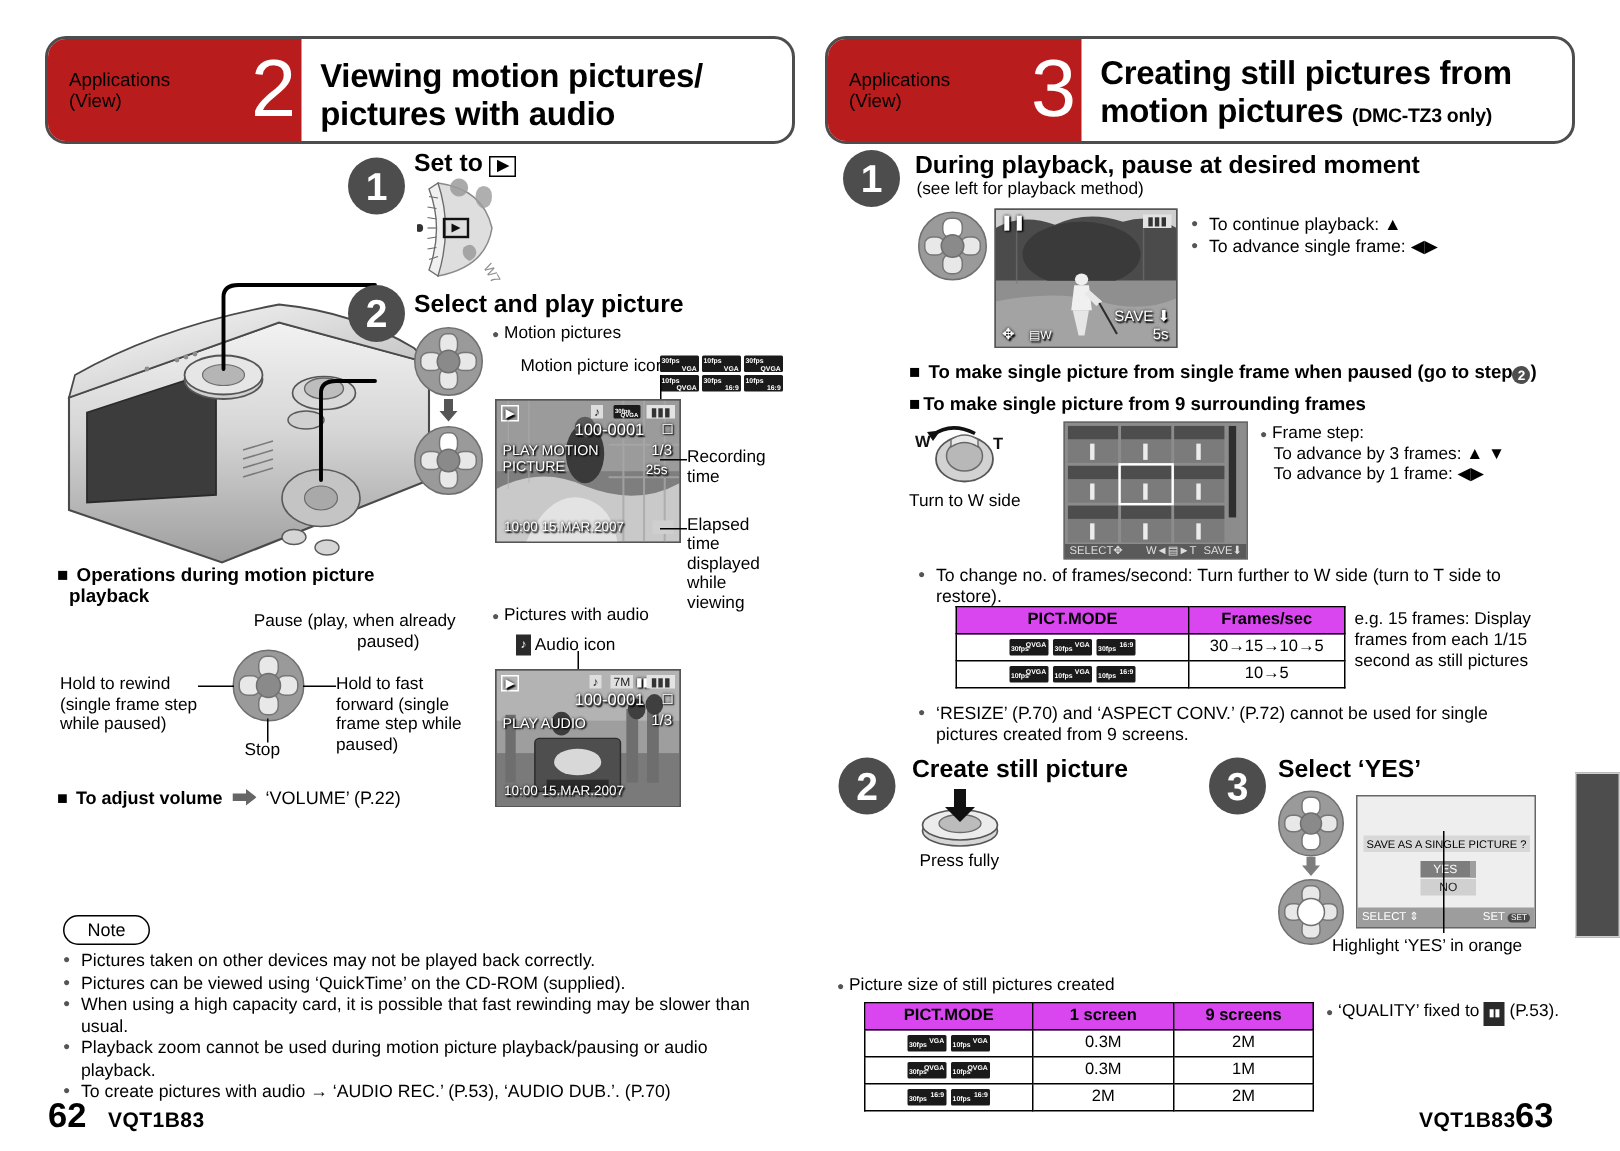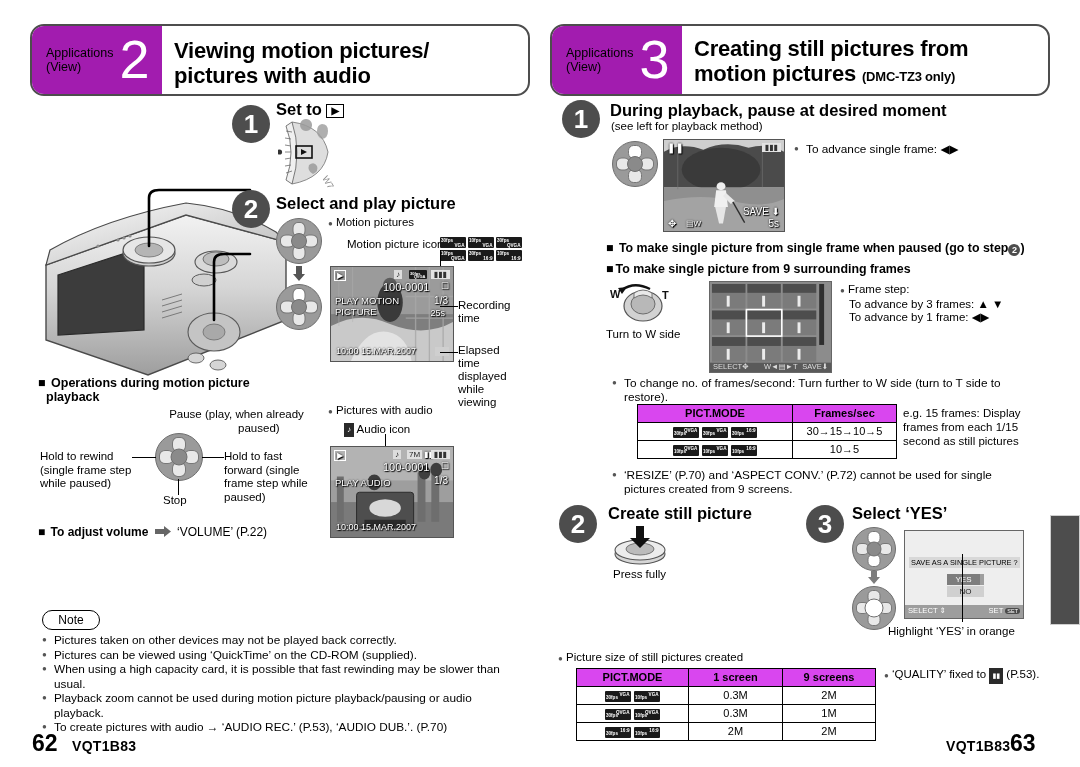--- a/index.html
+++ b/index.html
@@ -21,26 +21,27 @@
     position: absolute;
     border: 2px solid #4d4d4d;
     border-radius: 14px;
     background: #fff;
     display: flex;
     align-items: stretch;
     overflow: hidden;
     height: 72px;
   }
   .banner .lhs {
-    background: #a21caf;
+    background: #b91c1c;
     display: flex;
     align-items: center;
     padding: 0 4px 0 14px;
     position: relative;
     min-width: 130px;
+    gap: 48px;
   }
   .banner .app-lines {
     font-size: 12.5px;
     line-height: 14px;
     color: #000;
     white-space: nowrap;
   }
   .banner .bignum {
     font-size: 54px;
     line-height: 54px;
@@ -525,20 +526,21 @@
     <span class="osd" style="right:3px; top:3px; background:#e3e3e3; color:#333; padding:0 3px; text-shadow:none;">▮▮▮</span>
     <span class="osd" style="right:4px; bottom:14px; font-size:10px;">
       <span>SAVE</span> <span>⬇</span>
     </span>
     <span class="osd" style="right:5px; bottom:2px; font-size:10px;">5s</span>
     <span class="osd" style="left:4px; bottom:2px; font-size:10px;">✥</span>
     <span class="osd" style="left:22px; bottom:3px; font-size:8px;">▤<span>W</span></span>
   </div>
 
   <ul class="bl" style="position:absolute; left:794px; top:142px; width:240px;">
+    <li>To continue playback: ▲</li>
     <li>To advance single frame: ◀▶</li>
   </ul>
 
   <div class="sqbullet" style="left:606px; top:241px; font-size:12.4px;">
     <span>To make single picture from single frame when paused (go to step</span><span class="circlenum">2</span><span>)</span>
   </div>
   <div class="sqbullet" style="left:606px; top:262px; font-size:12.4px;">To make single picture from 9 surrounding frames</div>
 
   <svg style="position:absolute; left:610px; top:281px;" width="66" height="44" viewBox="0 0 66 44">
     <path d="M40,8 Q24,0 12,9" stroke="#111" stroke-width="2.4" fill="none"></path>

